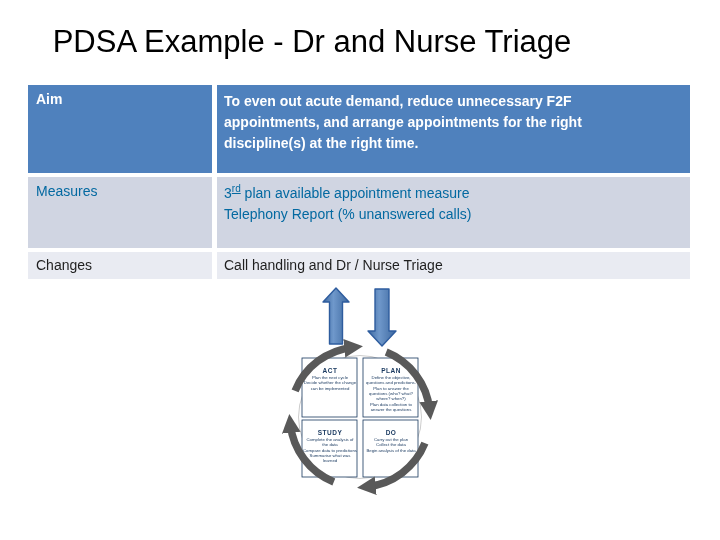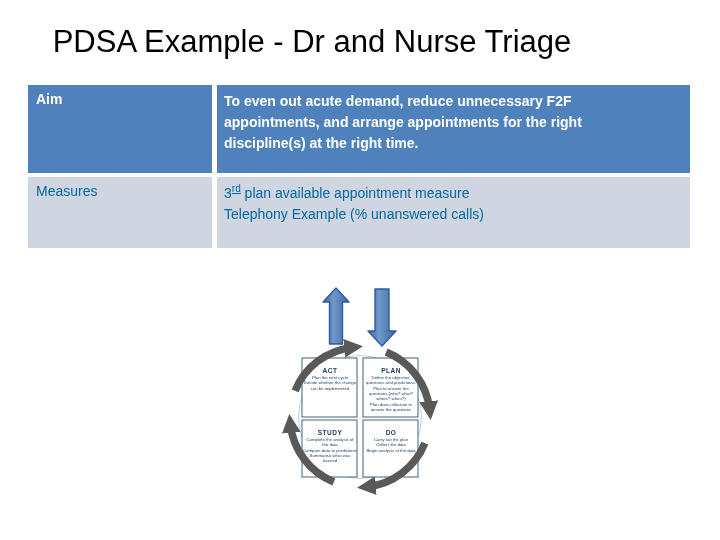--- a/index.html
+++ b/index.html
@@ -61,21 +61,27 @@
     <div class="trow row-aim">
       <div class="cell-label">Aim</div>
       <div class="cell-content">
         <div>To even out acute demand, reduce unnecessary F2F appointments, and arrange appointments for the right discipline(s) at the right time.</div>
       </div>
     </div>
     <div class="trow row-measures">
       <div class="cell-label">Measures</div>
       <div class="cell-content">
         <div><span>3</span><sup class="ord">rd</sup><span> plan available appointment measure</span></div>
-        <div>Telephony Example (% unanswered calls)</div>
+        <div>Telephony Report (% unanswered calls)</div>
+      </div>
+    </div>
+    <div class="trow row-changes">
+      <div class="cell-label">Changes</div>
+      <div class="cell-content">
+        <div>Call handling and Dr / Nurse Triage</div>
       </div>
     </div>
   </div>
 
   <svg class="updown-arrows" viewBox="0 0 90 62" xmlns="http://www.w3.org/2000/svg">
     <defs>
       <linearGradient id="arrowGrad" x1="0" y1="0" x2="1" y2="0">
         <stop offset="0" stop-color="#3D689F"></stop>
         <stop offset="0.4" stop-color="#6F98CB"></stop>
         <stop offset="1" stop-color="#3D689F"></stop>

